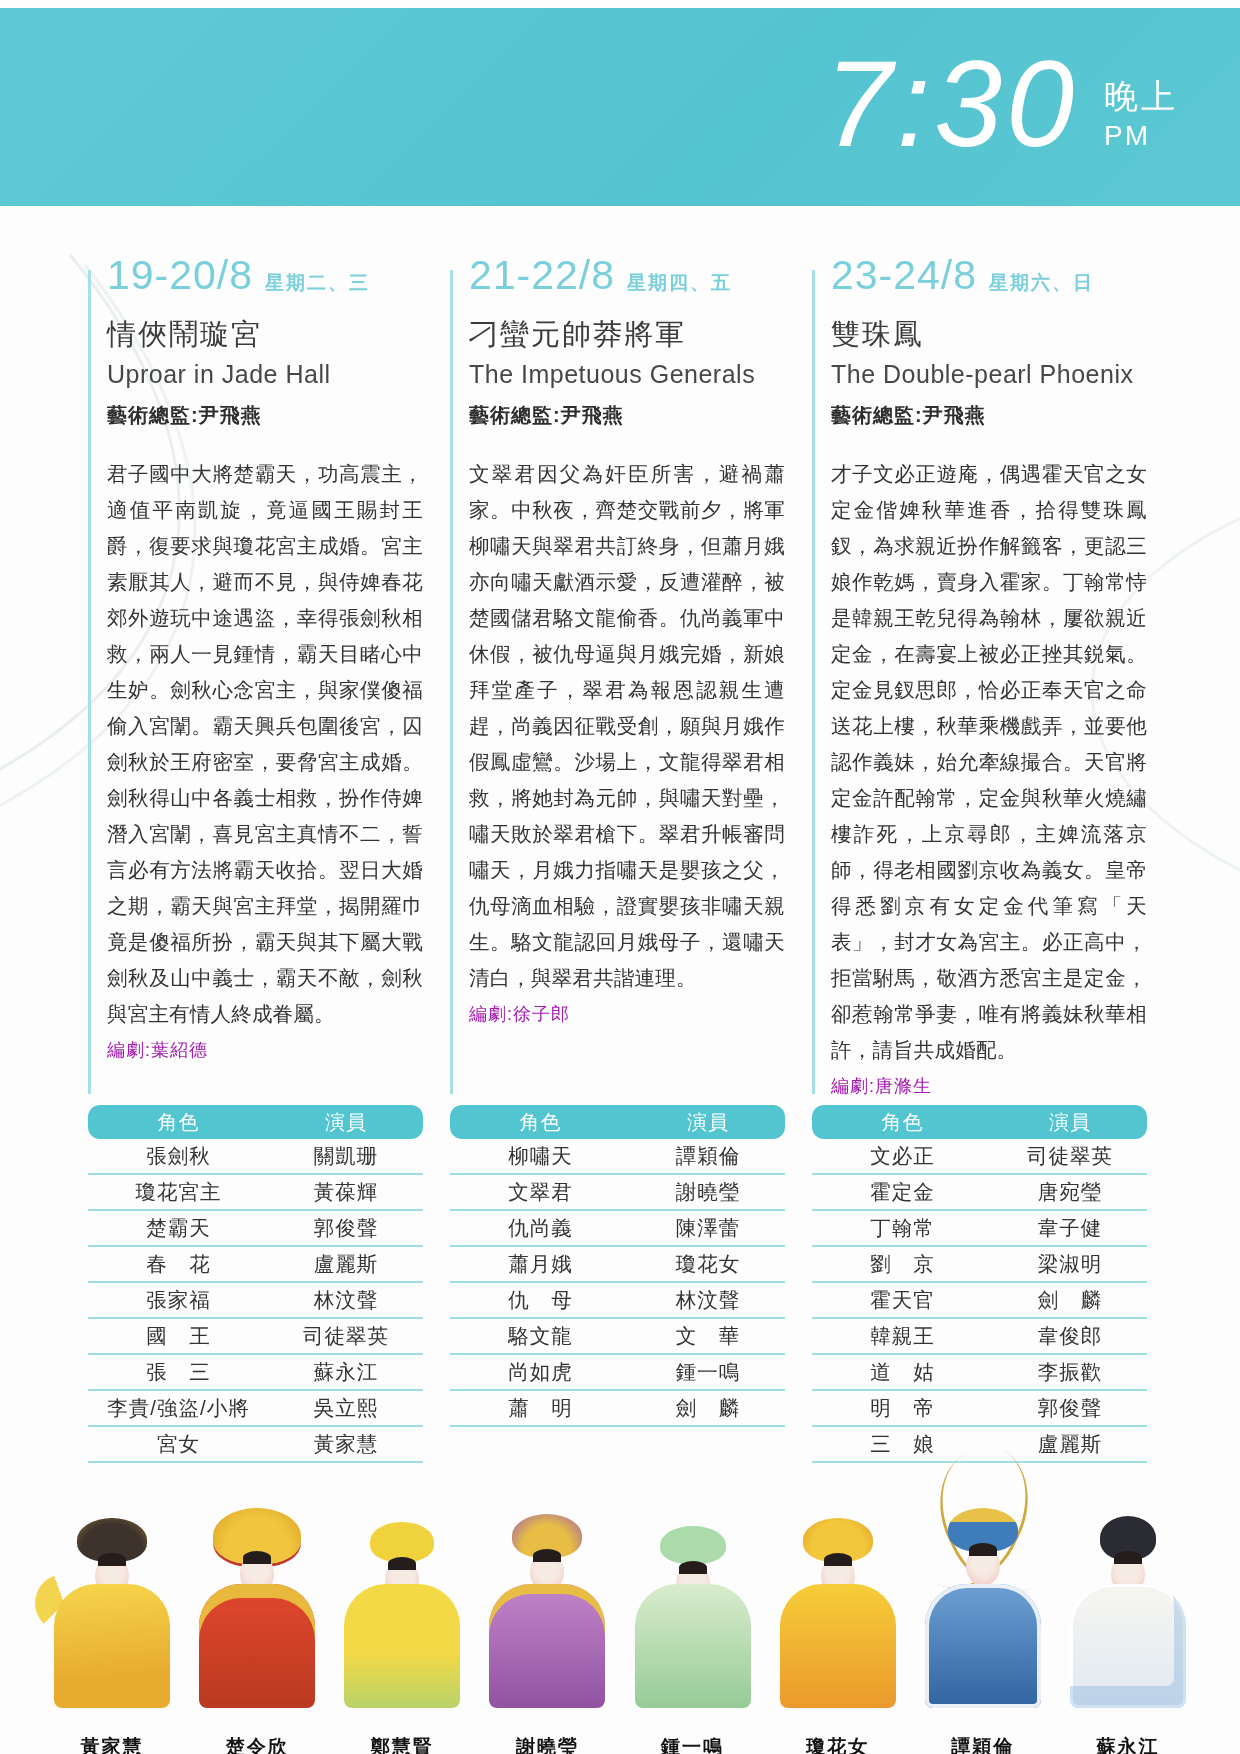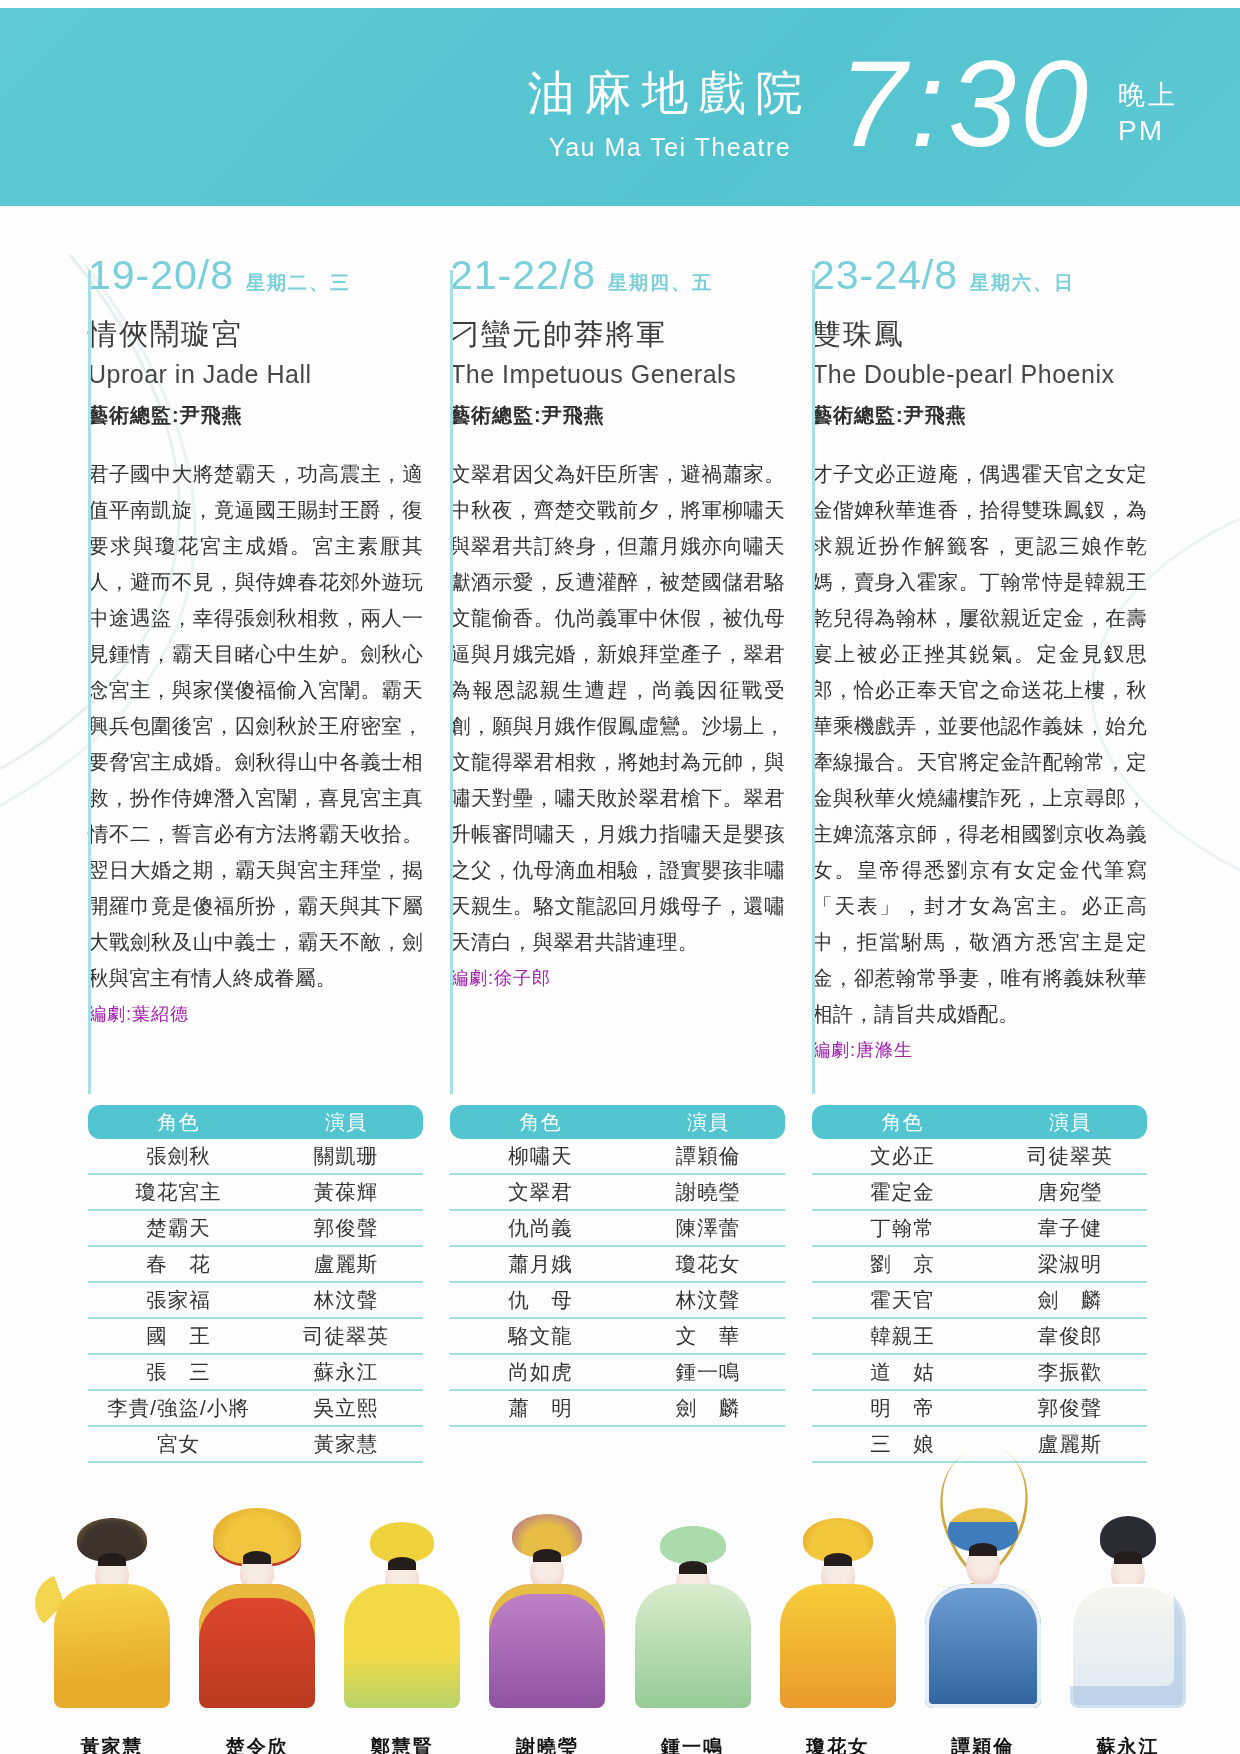--- a/index.html
+++ b/index.html
@@ -12,29 +12,29 @@
   .band{position:absolute;top:8px;left:0;width:100%;height:198px;
         background:linear-gradient(135deg,#5fcad5 0%,#54c4d0 60%,#5cc8d3 100%);}
   .band-inner{height:100%;display:flex;justify-content:flex-end;align-items:center;
               padding-right:62px;gap:26px;}
   .venue{text-align:center;color:#fff;margin-top:10px;}
   .venue-zh{font-size:47px;letter-spacing:10px;font-weight:400;white-space:nowrap;}
   .venue-en{font-size:25px;letter-spacing:1.5px;font-weight:300;margin-top:8px;}
   .time{color:#fff;font-size:122px;font-weight:100;font-style:italic;line-height:1;
         letter-spacing:4px;margin-top:-6px;}
   .period{color:#fff;line-height:1.3;margin-top:14px;}
-  .period-zh{font-size:27px;letter-spacing:3px;}
+  .period-zh{font-size:34px;letter-spacing:3px;}
   .period-en{font-size:28px;letter-spacing:2px;font-weight:300;}
 
   
   .cols{position:absolute;top:206px;left:0;width:1240px;display:flex;
         padding:46px 0 0 88px;gap:27px;box-sizing:border-box;}
   .show{width:335px;position:relative;flex:0 0 335px;}
   .col-rule{position:absolute;left:0;top:18px;width:3px;height:824px;background:#a6dfe6;}
-  .col-inner{height:853px;box-sizing:border-box;}
+  .col-inner{padding-left:19px;height:853px;box-sizing:border-box;}
   .dateline{display:flex;align-items:baseline;gap:12px;}
   .dates{color:#79cfda;font-size:41px;font-weight:300;letter-spacing:1px;white-space:nowrap;}
   .weekday{color:#79cfda;font-size:19px;font-weight:700;letter-spacing:2px;white-space:nowrap;}
   .title-zh{margin-top:16px;font-size:29px;color:#3c3c3c;letter-spacing:2px;}
   .title-en{margin-top:5px;font-size:25px;color:#474747;font-weight:300;letter-spacing:0.5px;}
   .director{margin-top:13px;font-size:20px;font-weight:700;color:#2e2e2e;letter-spacing:1px;}
   .synopsis{margin-top:27px;font-size:20.5px;line-height:36px;color:#333;
             text-align:justify;text-justify:inter-ideograph;letter-spacing:0.2px;}
   .playwright{margin-top:6px;font-size:18px;color:#a21caf;letter-spacing:1px;}
 
@@ -103,24 +103,20 @@
   <svg class="wm" viewBox="0 0 1240 1754" xmlns="http://www.w3.org/2000/svg">
     <path d="M-40,790 C250,650 215,430 70,255" stroke="#e9efef" stroke-width="3" fill="none"></path>
     <path d="M-60,835 C270,690 235,455 85,265" stroke="#edf2f2" stroke-width="3" fill="none"></path>
     <path d="M1285,500 C1040,590 1025,770 1260,880" stroke="#edf2f2" stroke-width="3" fill="none"></path>
   </svg>
 
   <div class="content">
 
     <header class="band">
       <div class="band-inner">
-        <div class="venue">
-          <div class="venue-zh">油麻地戲院</div>
-          <div class="venue-en">Yau Ma Tei Theatre</div>
-        </div>
         <div class="time">7:30</div>
         <div class="period">
           <div class="period-zh">晚上</div>
           <div class="period-en">PM</div>
         </div>
       </div>
     </header>
 
     <main class="cols">
 

